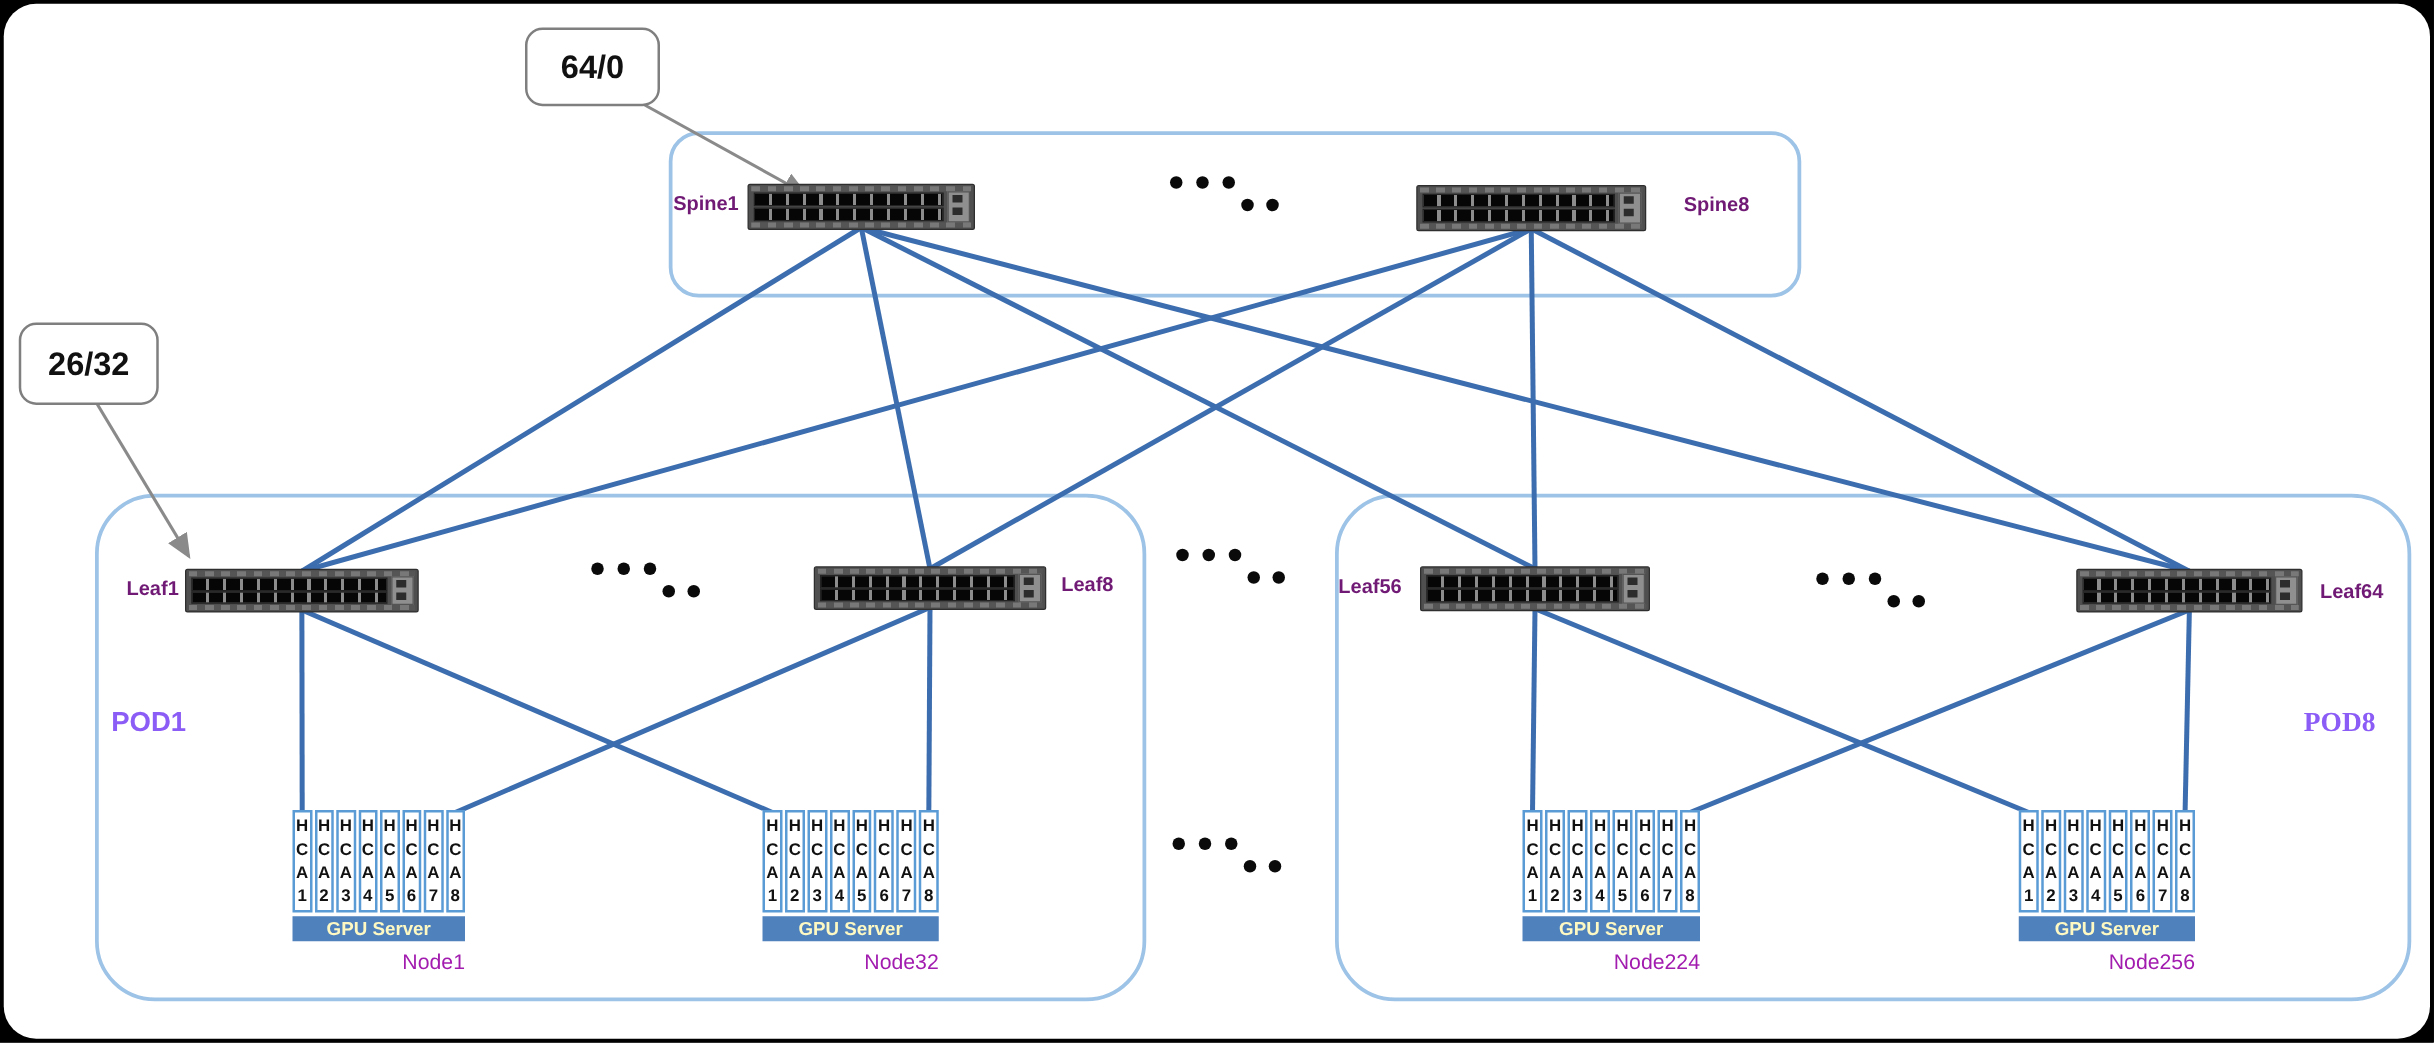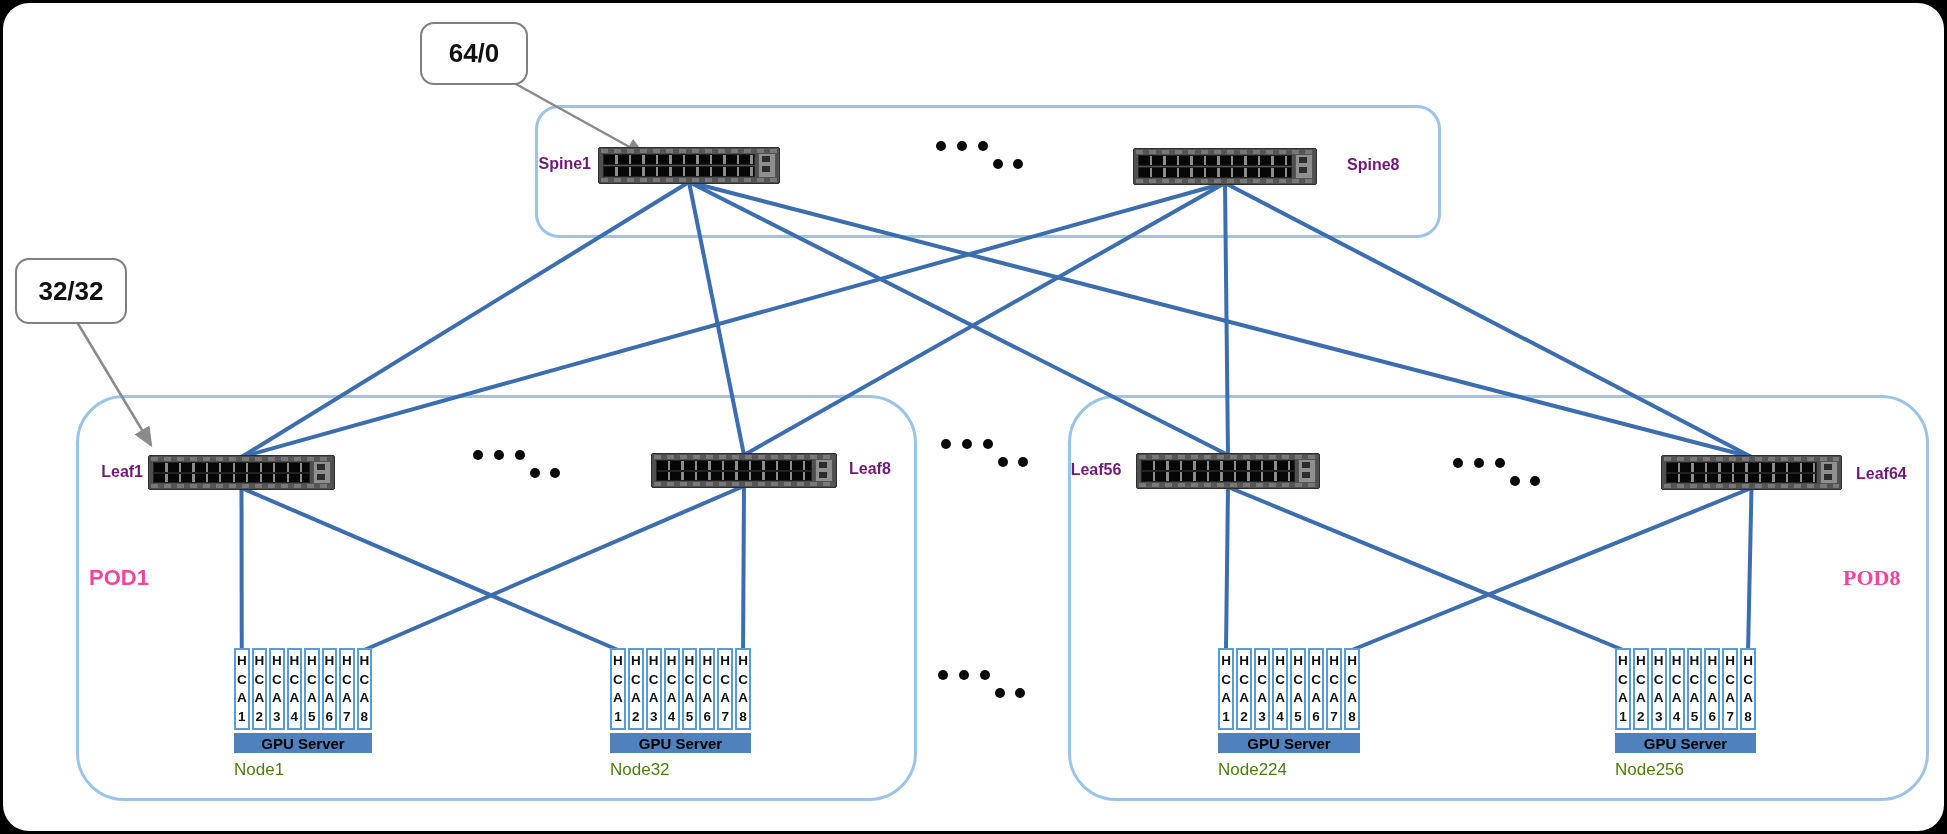--- a/index.html
+++ b/index.html
@@ -38,37 +38,37 @@
 
   
   .sw-label{position:absolute;z-index:4;font-weight:700;font-size:16px;color:#701a75;white-space:nowrap;}
   #lbl-spine-1{left:520px;width:68px;top:152px;text-align:right;}
   #lbl-spine-8{left:1344px;top:153px;}
   #lbl-leaf-1{left:76px;width:64px;top:460px;text-align:right;}
   #lbl-leaf-8{left:846px;top:457px;}
   #lbl-leaf-56{left:1060px;width:66px;top:458px;text-align:center;}
   #lbl-leaf-64{left:1853px;top:462px;}
 
-  .pod-label{position:absolute;z-index:4;font-weight:700;font-size:22px;color:#ec4899;top:562px;}
+  .pod-label{position:absolute;z-index:4;font-weight:700;font-size:22px;color:#8b5cf6;top:562px;}
   #lbl-pod-1{left:86px;}
   #lbl-pod-8{left:1840px;font-family:Liberation Serif, serif;}
 
   
   .node{position:absolute;z-index:3;top:645px;}
   #node-1{left:231px;width:138px;}
   #node-32{left:607px;width:141px;}
   #node-224{left:1215px;width:142px;}
   #node-256{left:1612px;width:141px;}
   .hca-row{display:flex;gap:2px;height:82px;}
   .hca-cell{flex:1;background:#fff;border:2px solid #5b9bd5;display:flex;flex-direction:column;align-items:center;
     justify-content:center;font-size:13.5px;font-weight:600;color:#111;}
   .hca-cell span{display:block;line-height:18.5px;}
-  .gpu-bar{margin-top:3px;height:20px;background:#4f81bd;color:#000000;font-weight:700;font-size:15px;
+  .gpu-bar{margin-top:3px;height:20px;background:#4f81bd;color:#fef9c3;font-weight:700;font-size:15px;
     display:flex;align-items:center;justify-content:center;}
-  .node-label{margin-top:7px;text-align:left;font-size:17px;color:#4d7c0f;}
+  .node-label{margin-top:7px;text-align:right;font-size:17px;color:#a21caf;}
 
   
   .dots-group{position:absolute;z-index:3;width:88px;height:29px;}
   .dot{position:absolute;width:10px;height:10px;border-radius:50%;background:#0a0a0a;}
   #dots-spine{left:933px;top:138px;}
   #dots-gap-upper{left:938px;top:436px;}
   #dots-pod1{left:470px;top:447px;}
   #dots-pod8{left:1450px;top:455px;}
   #dots-gap-lower{left:935px;top:667px;}
 
@@ -418,17 +418,17 @@
         <div class="dot" style="left: 21px; top: 0px;"></div>
         <div class="dot" style="left: 42px; top: 0px;"></div>
         <div class="dot" style="left: 57px; top: 18px;"></div>
         <div class="dot" style="left: 77px; top: 18px;"></div>
       </div>
 
     <div class="callout" id="callout-0">
       <span>64/0</span>
     </div>
     <div class="callout" id="callout-1">
-      <span>32/32</span>
+      <span>26/32</span>
     </div>
 
   </div>
 </div>
 
 </body></html>

